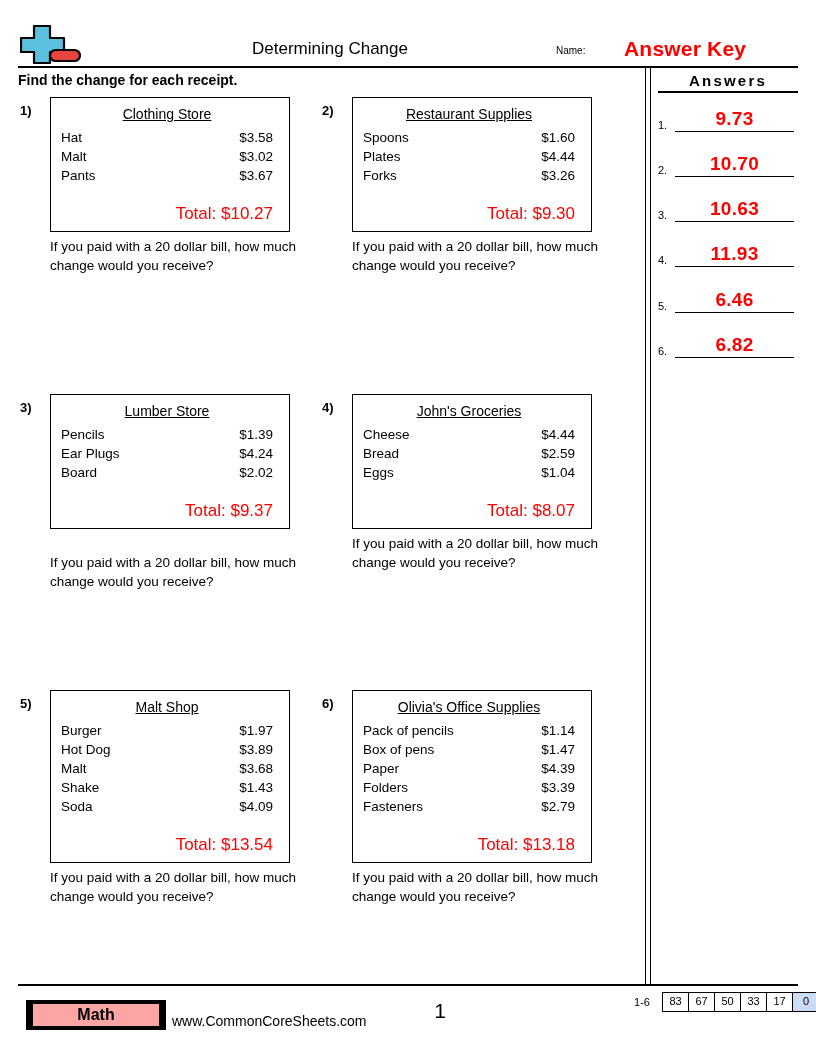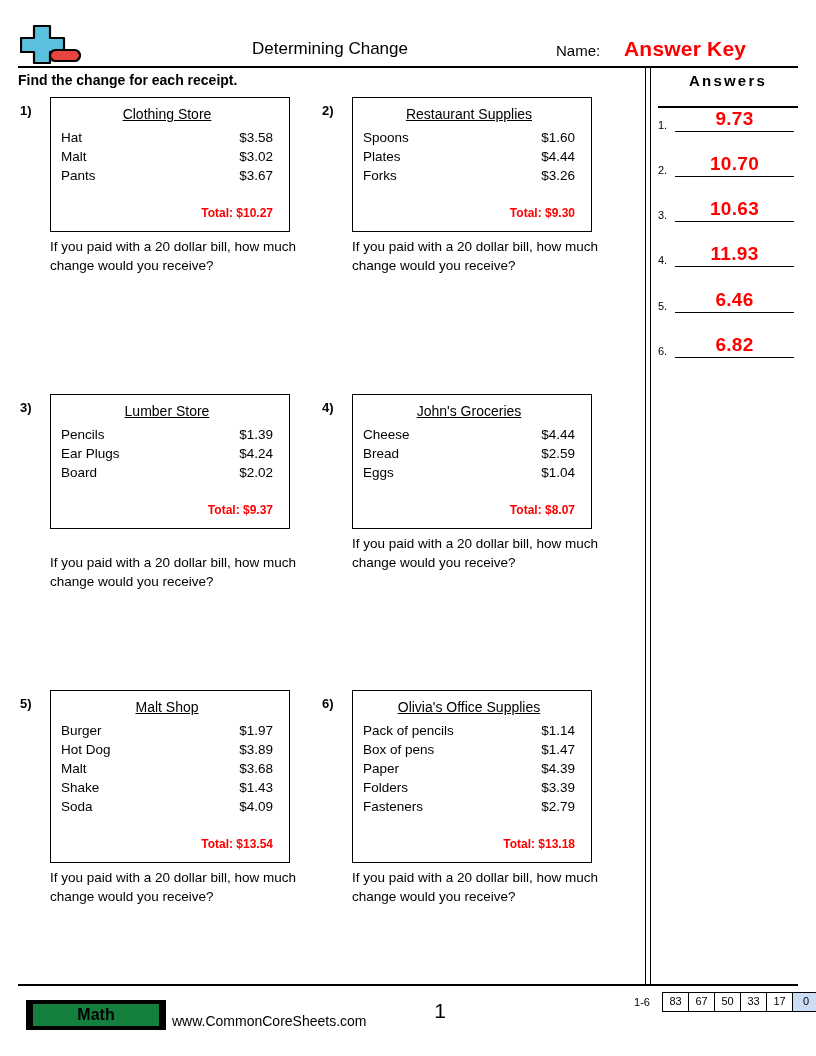--- a/index.html
+++ b/index.html
@@ -33,21 +33,21 @@
     position: absolute;
     left: 0; top: 38px;
     width: 660px;
     text-align: center;
     font-size: 17px;
     line-height: 22px;
   }
   #name-label {
     position: absolute;
     left: 556px; top: 42px;
-    font-size: 15px;
+    font-size: 10px;
     line-height: 18px;
     text-align: center;
   }
   #answer-key {
     position: absolute;
     left: 624px; top: 36px;
     font-size: 21px;
     font-weight: bold;
     color: #ff0000;
     line-height: 26px;
@@ -84,21 +84,21 @@
   
   #answers-title {
     position: absolute;
     left: 658px; top: 72px;
     width: 140px;
     text-align: center;
     font-size: 15px;
     font-weight: bold;
     letter-spacing: 2.2px;
     border-bottom: 2px solid #000;
-    padding-bottom: 16px;
+    padding-bottom: 1px;
     line-height: 18px;
   }
   .answer-row {
     position: absolute;
     left: 658px;
     width: 136px;
     height: 30px;
   }
   .answer-num {
     position: absolute;
@@ -150,22 +150,22 @@
   .item-row {
     display: flex;
     justify-content: space-between;
     font-size: 13.5px;
     line-height: 19px;
   }
   .item-name { text-align: left; }
   .item-price { text-align: right; }
   .total-row {
     text-align: right;
-    font-size: 12px;
-    font-weight: bold;
+    font-size: 17px;
+    font-weight: normal;
     color: #ff0000;
     line-height: 19px;
     margin-top: 19px;
   }
   .prompt {
     position: absolute;
     left: 30px;
     width: 268px;
     font-size: 13.5px;
     line-height: 19px;
@@ -183,21 +183,21 @@
     position: absolute;
     left: 26px; top: 1000px;
     width: 140px; height: 30px;
     background: #000000;
     display: flex;
     align-items: center;
     justify-content: center;
   }
   #math-pill {
     width: 126px; height: 22px;
-    background: #15803d;
+    background: #fca5a5;
     border-radius: 0;
     display: flex;
     align-items: center;
     justify-content: center;
     font-size: 16px;
     font-weight: bold;
     color: #000000;
   }
   #site-url {
     position: absolute;

